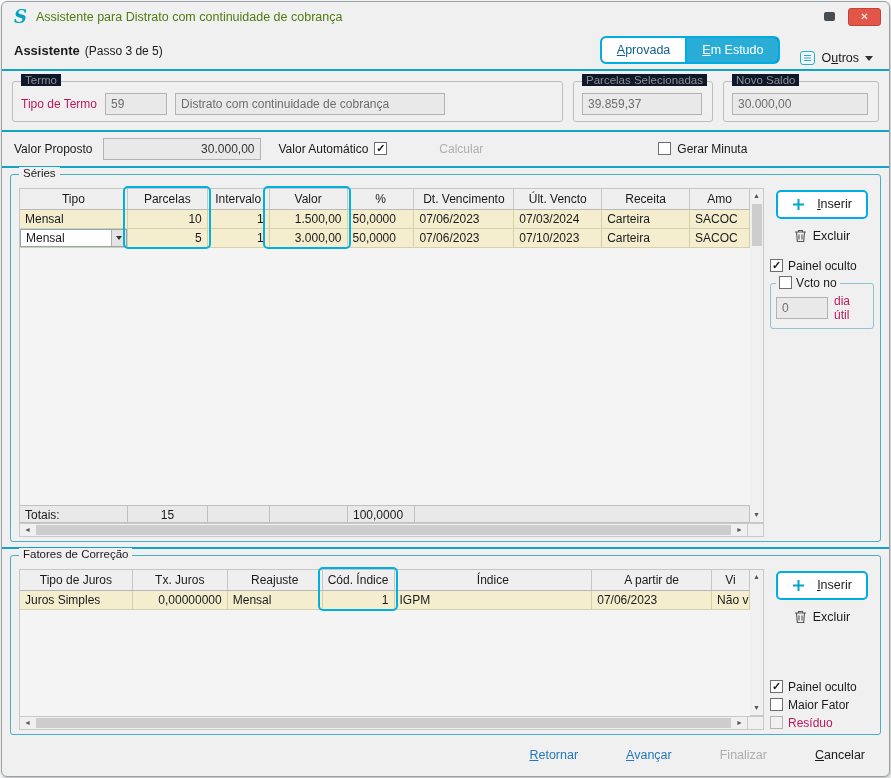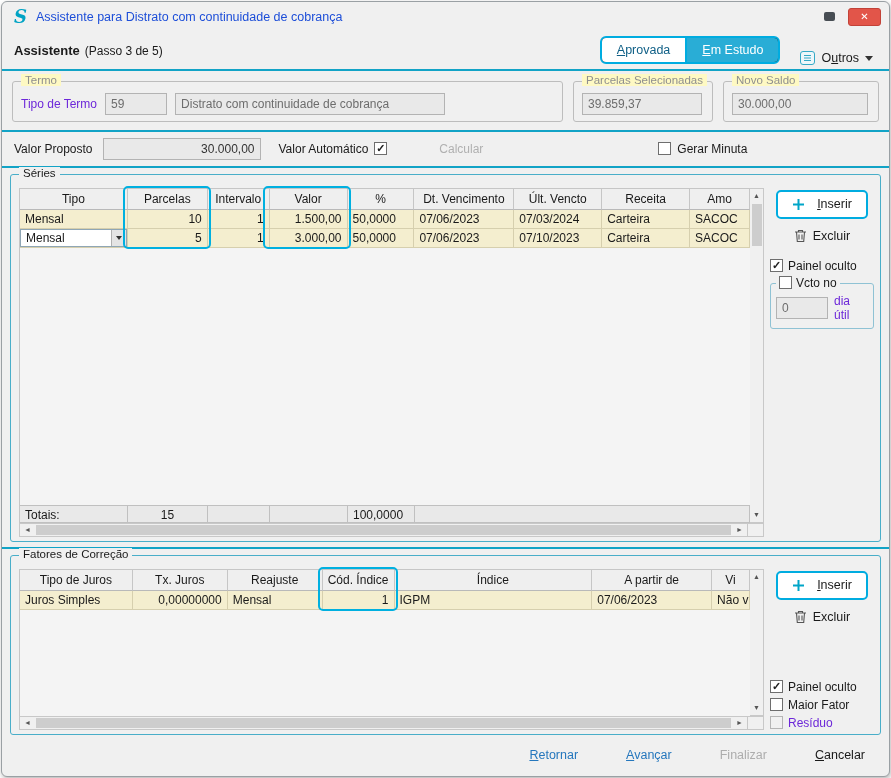--- a/index.html
+++ b/index.html
@@ -4,21 +4,21 @@
 <style>
   * { margin:0; padding:0; box-sizing:border-box; }
   html,body { background:#ffffff; }
   body { font-family:"Liberation Sans", sans-serif; font-size:12px; color:#1a1a1a; }
   .window { width:889px; height:776px; margin:1px; background:#f0f0f0; border:1px solid #9aa0a4;
             border-radius:6px; overflow:hidden; box-shadow:1px 2px 5px rgba(0,0,0,.30); display:flex; flex-direction:column; }
 
   
   .titlebar { height:30px; display:flex; align-items:center; padding:0 8px 0 12px; gap:9px; }
   .app-icon { font-family:"DejaVu Serif", serif; font-style:italic; font-weight:bold; font-size:18px; color:#00a3c4; line-height:1; }
-  .win-title { font-size:12.5px; color:#1d4ed8; }
+  .win-title { font-size:12.5px; color:#4d7c0f; }
   .win-controls { margin-left:auto; display:flex; align-items:center; gap:7px; }
   .btn-min { width:24px; height:16px; display:flex; align-items:center; justify-content:center; background:transparent; border:none; }
   .btn-min .sq { width:11px; height:9px; background:#474d53; border-radius:2px; }
   .btn-close { width:33px; height:18px; background:#e25549; border:1px solid #c24238; border-radius:3px; color:#fff;
                font-size:10px; display:flex; align-items:center; justify-content:center; line-height:1; }
 
   
   .header-row { height:38px; display:flex; align-items:center; padding:0 12px; }
   .step-title b { font-size:13px; }
   .step-title span { margin-left:5px; }
@@ -27,26 +27,26 @@
   .tab { padding:5px 15px; font-size:12.5px; background:#fff; color:#0f5f86; border:none; }
   .tab.active { background:#29add6; color:#fff; border-left:2px solid #00ace0; }
   .u { text-decoration:underline; }
   .outros-btn { display:flex; align-items:center; gap:6px; background:transparent; border:none; font-size:12.5px; color:#1a1a1a; padding:3px 4px;margin-top:16px; }
   .caret-down { width:0; height:0; border-left:4px solid transparent; border-right:4px solid transparent; border-top:5px solid #333; }
 
   .hsep { border-top:2px solid #12a3c6; }
 
   
   .gbox { position:relative; border:1px solid #bdbdbd; border-radius:3px; padding:11px 8px 6px; }
-  .gbox > .legend { position:absolute; top:-8px; left:8px; background:#fef9c3; padding:0 4px; font-size:11.5px; color:#8f8f8f; white-space:nowrap; }
+  .gbox > .legend { position:absolute; top:-8px; left:8px; background:#0f172a; padding:0 4px; font-size:11.5px; color:#8f8f8f; white-space:nowrap; }
 
   .termo-section { display:flex; gap:10px; padding:10px 10px 8px; }
   .field { height:22px; border:1px solid #b3b3b3; background:#e9e9e9; color:#6d6d6d; padding:2px 5px; font:inherit; }
   .inline { display:flex; align-items:center; gap:8px; }
-  .lbl-dis { color:#6d28d9; }
+  .lbl-dis { color:#be185d; }
 
   
   .valor-row { height:34px; display:flex; align-items:center; padding:0 12px; }
   .valor-row .field.num { width:158px; text-align:right; color:#333; }
   .cb { width:13px; height:13px; border:1px solid #6e6e6e; background:#fff; display:inline-flex; align-items:center; justify-content:center; flex:0 0 auto; }
   .cb.checked::after { content:"✓"; font-size:11px; font-weight:bold; color:#222; margin-top:-1px; }
   .cb.dis { border-color:#b5b5b5; background:#f1f1f1; }
   .txt-dis { color:#b0b0b0; }
 
   

